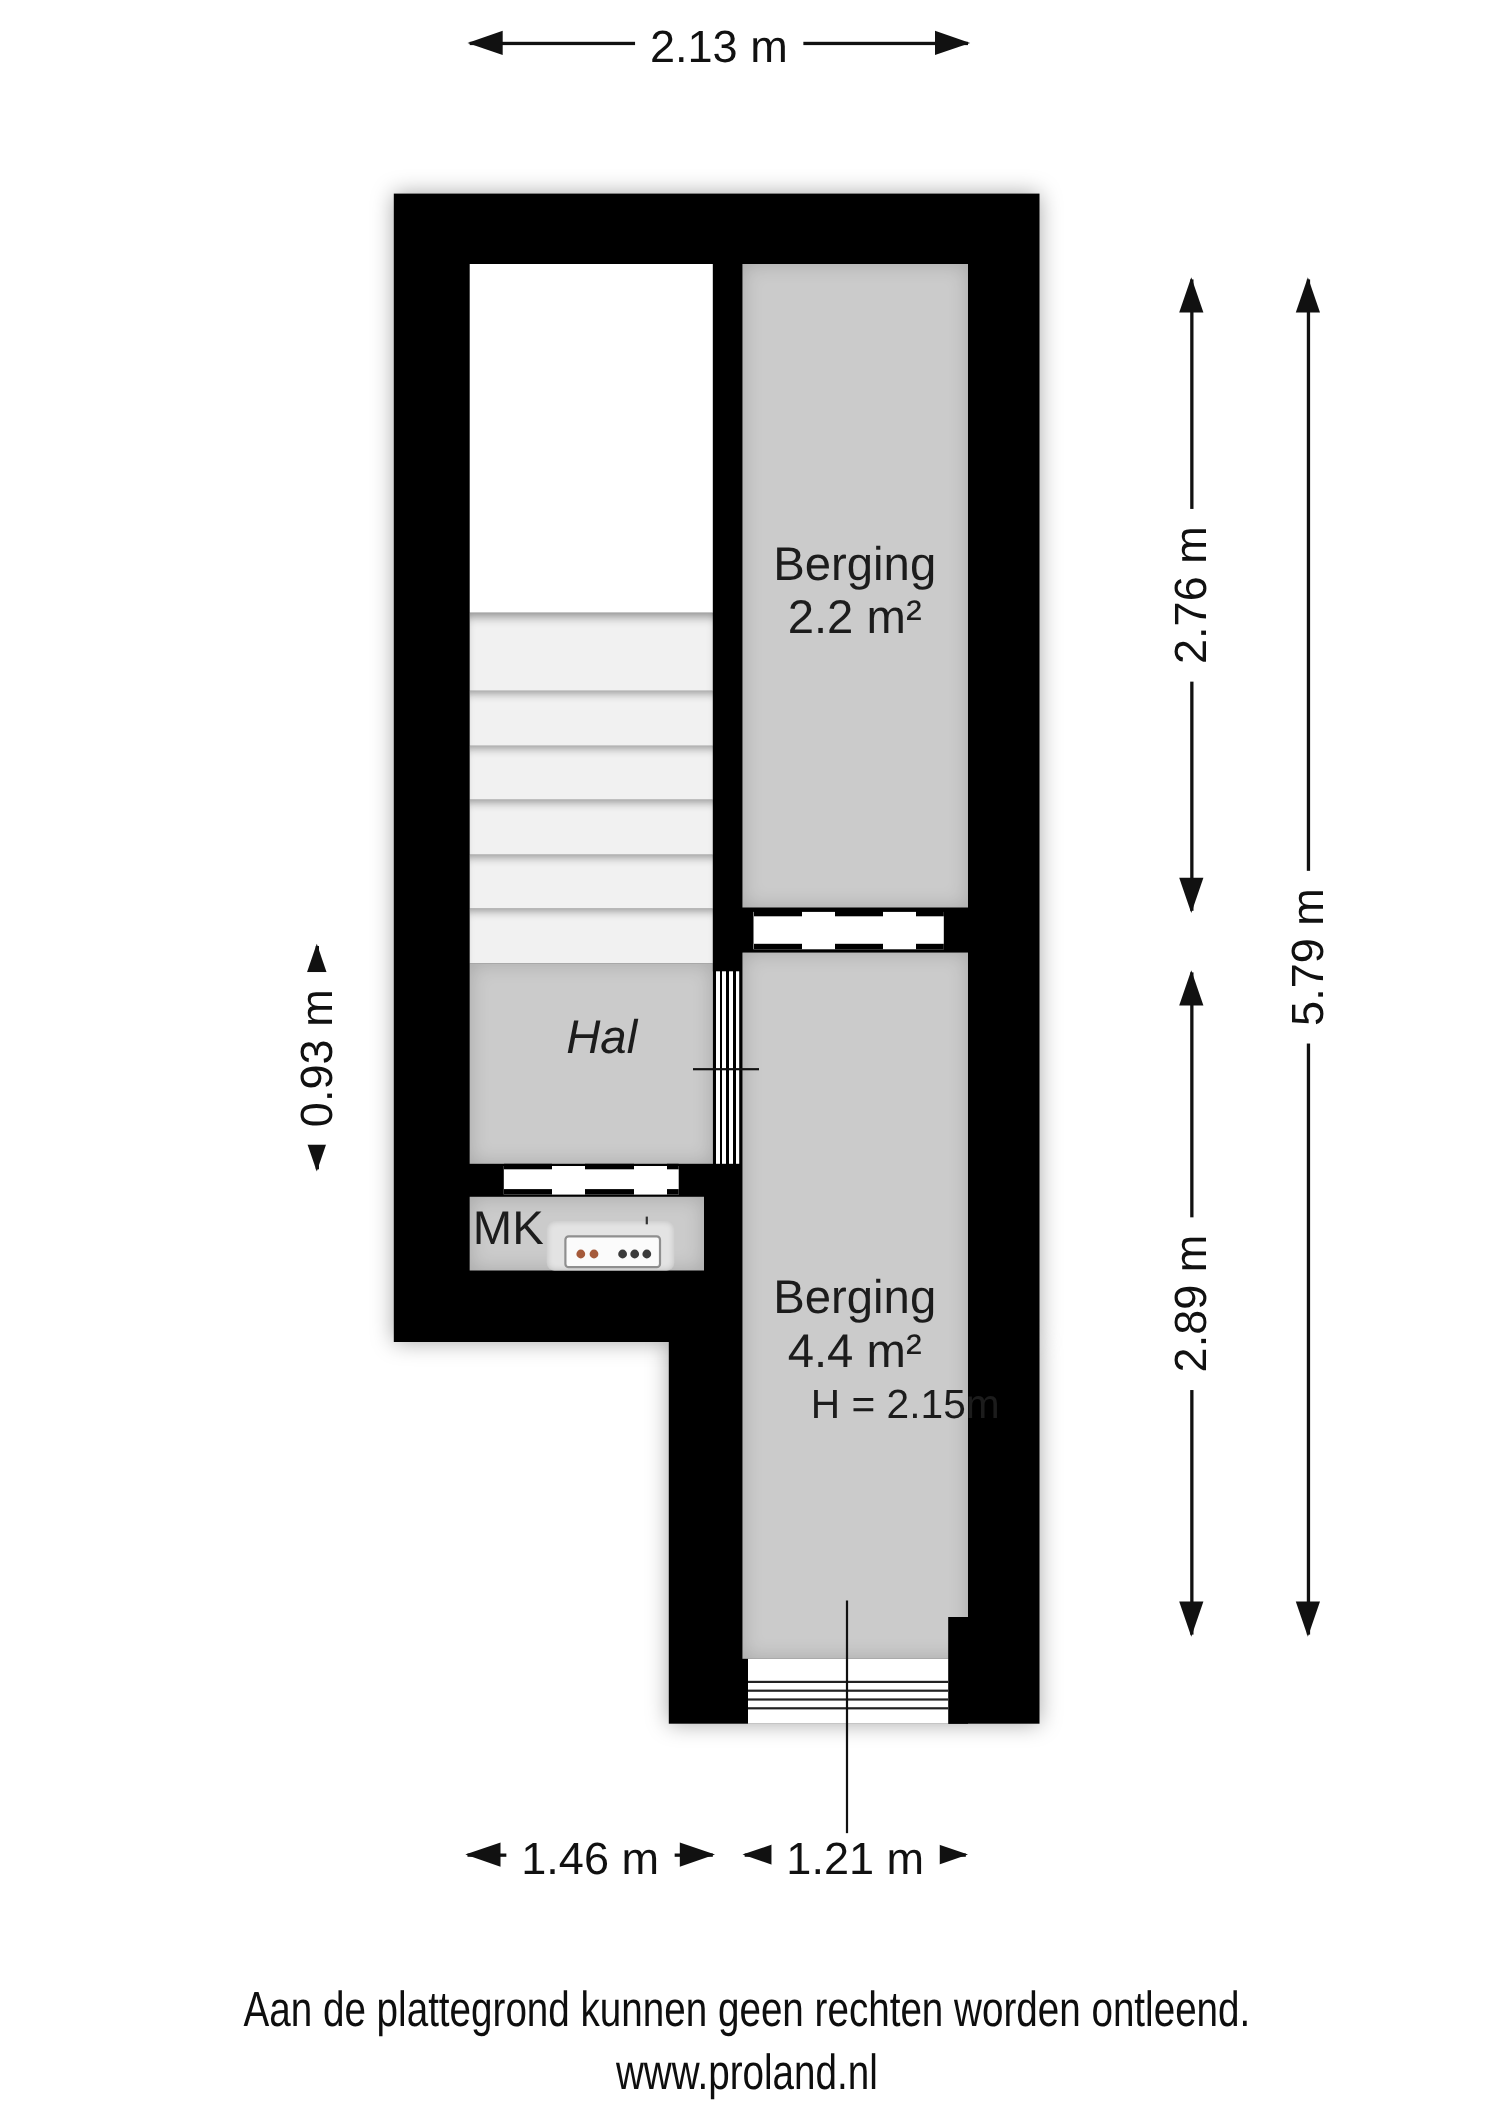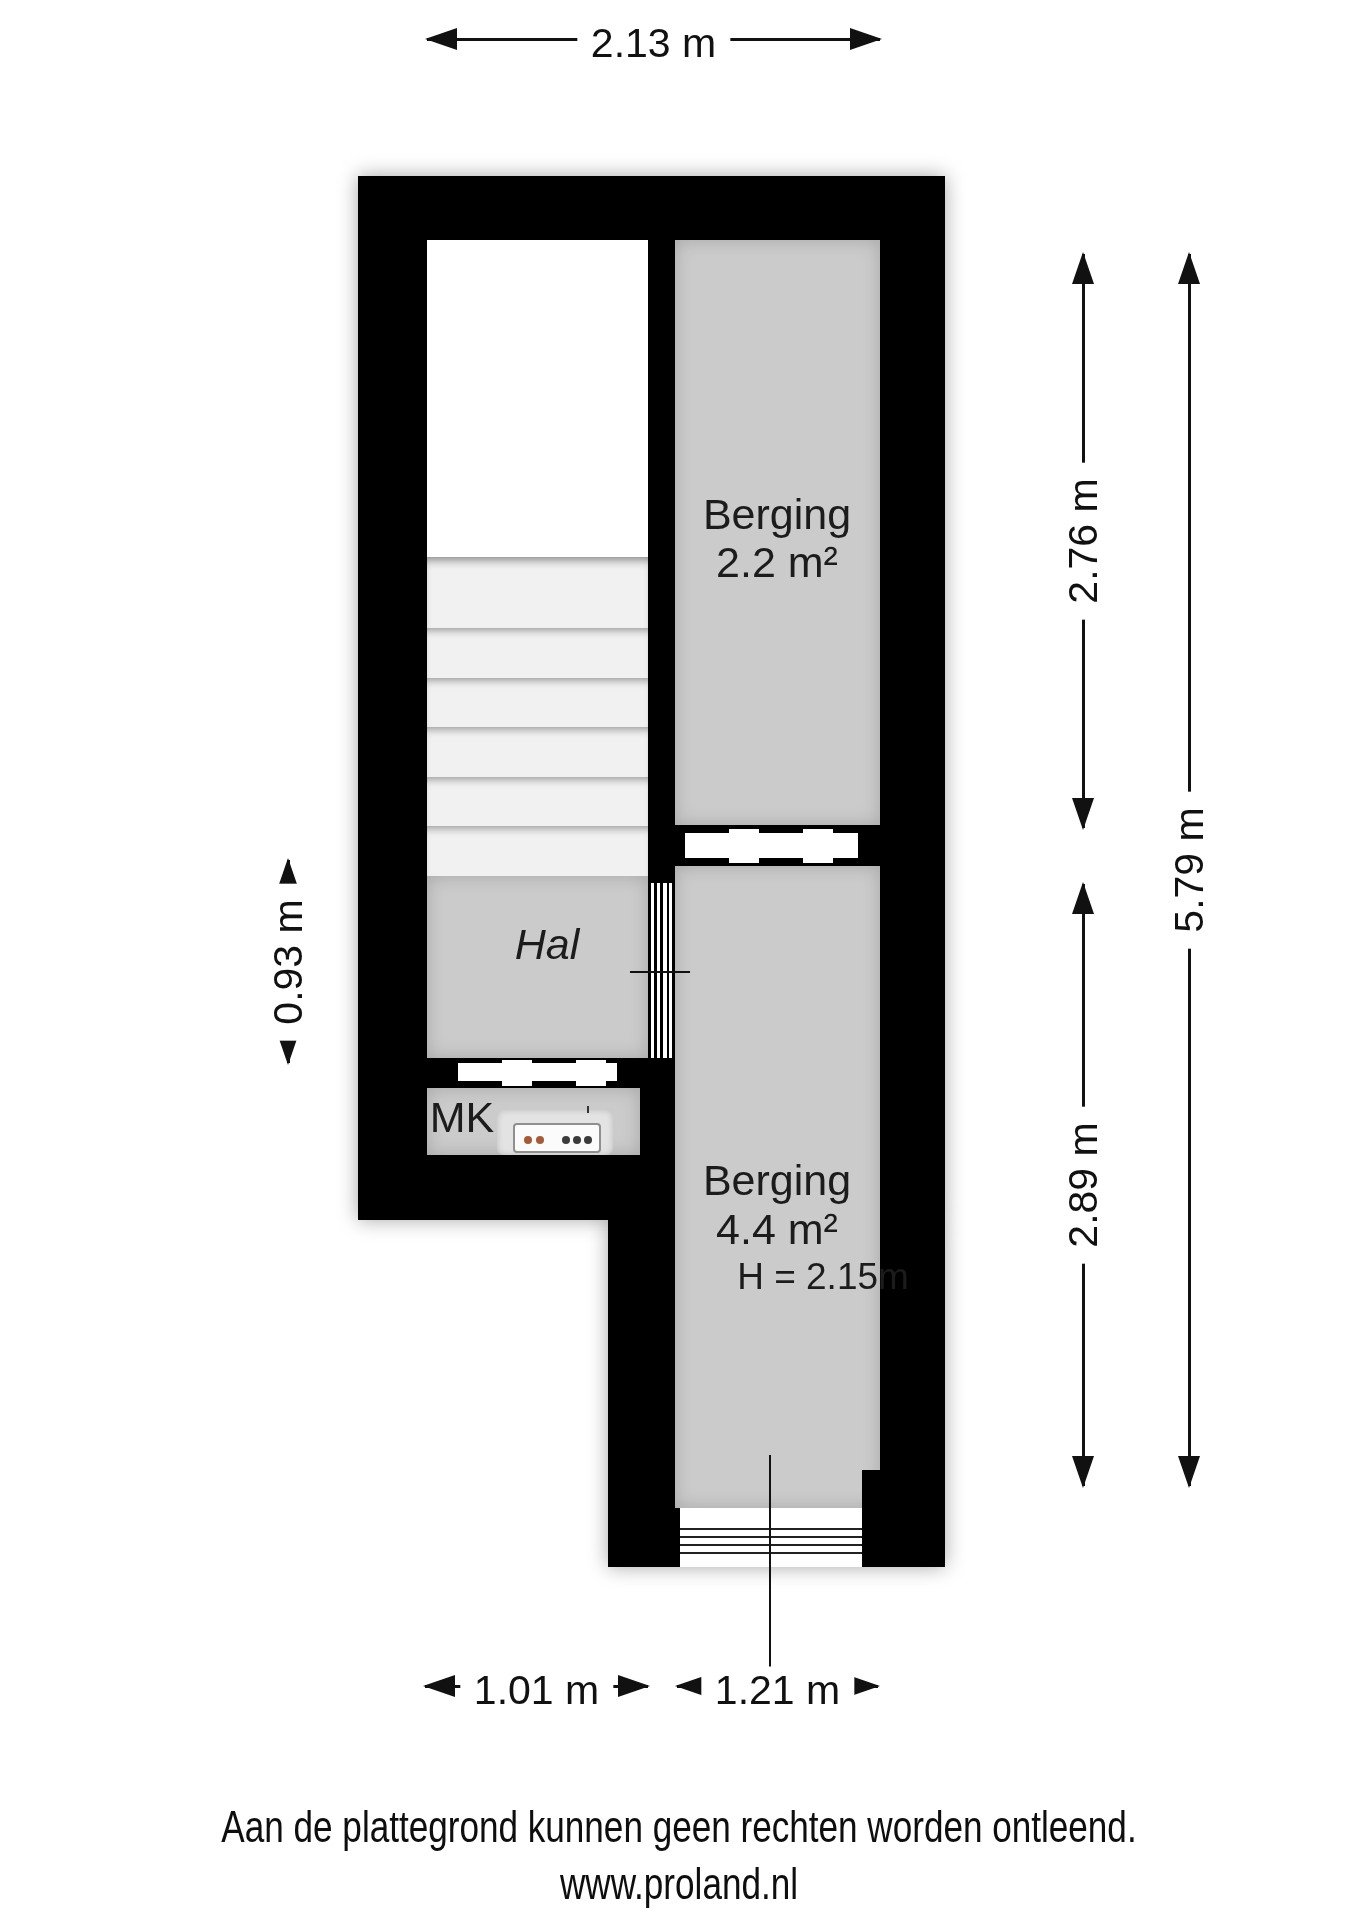--- a/index.html
+++ b/index.html
@@ -156,21 +156,21 @@
     <div class="line"></div>
     <span class="arr arr-up"></span>
     <span class="arr arr-down"></span>
     <span class="dim-label">5.79 m</span>
   </div>
 
   <div class="dim-h" style="left:425px;top:1686px;width:223px;">
     <div class="line"></div>
     <span class="arr arr-left"></span>
     <span class="arr arr-right"></span>
-    <span class="dim-label">1.01 m</span>
+    <span class="dim-label">1.46 m</span>
   </div>
 
   <div class="dim-h" style="left:677px;top:1686px;width:201px;">
     <div class="line"></div>
     <span class="arr arr-left"></span>
     <span class="arr arr-right"></span>
     <span class="dim-label">1.21 m</span>
   </div>
 
   <div class="footer-line" style="top:1827px;">Aan de plattegrond kunnen geen rechten worden ontleend.</div>

